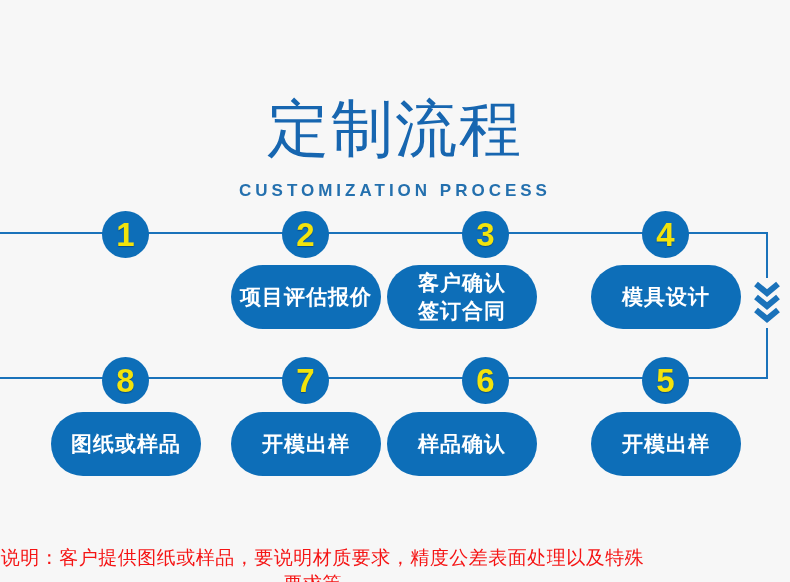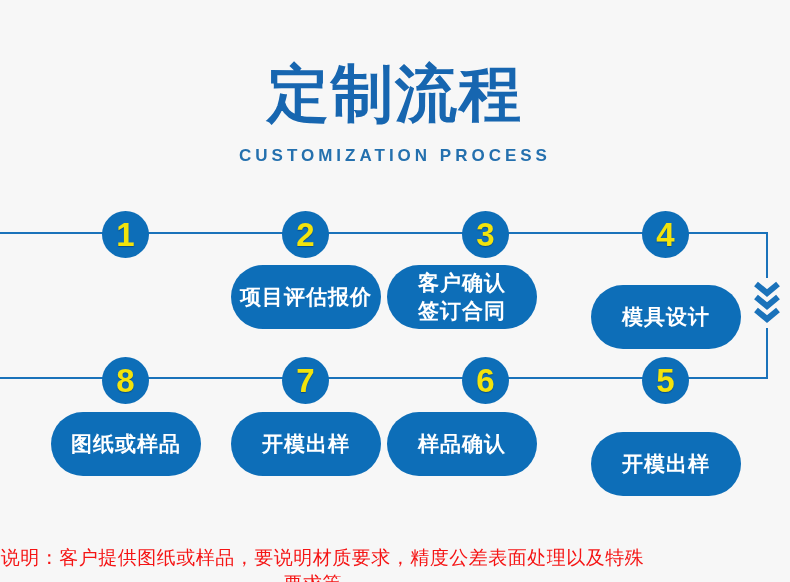--- a/index.html
+++ b/index.html
@@ -18,24 +18,25 @@
     font-family:"Liberation Sans","DejaVu Sans",sans-serif;
     overflow:hidden;
     position:relative;
   }
   .page{position:absolute;inset:0;width:790px;height:582px;}
 
   
   .title-block{position:absolute;top:60px;left:0;width:790px;text-align:center;}
   .title-main{
     font-size:62px;
-    font-weight:700;
+    font-weight:400;
     letter-spacing:2px;
     color:var(--title-blue);
     line-height:1.1;
+    margin-top:35px;
   }
   .title-sub{
     margin-top:18px;
     font-size:17px;
     font-weight:700;
     letter-spacing:4px;
     color:var(--subtitle-blue);
   }
 
   
@@ -71,21 +72,21 @@
     display:flex;align-items:center;justify-content:center;text-align:center;
   }
   .row1-p{top:265px;}
   .row2-p{top:412px;}
   .step-label{
     color:#fff;font-size:21px;font-weight:700;line-height:1.35;
     white-space:pre-line;letter-spacing:1px;
   }
 
   .c1{left:102px;} .c2{left:282px;} .c3{left:462px;} .c4{left:642px;}
-  .p1{left:51px;}  .p2{left:231px;text-align:right;} .p3{left:387px;} .p4{left:591px;margin-top:20px;}
+  .p1{left:51px;}  .p2{left:231px;text-align:right;} .p3{left:387px;} .p4{left:591px;}
 
   
   .note{
     position:absolute;left:0;top:517px;width:645px;
     text-align:center;
     color:var(--note-red);
     font-size:19px;font-weight:400;letter-spacing:0.5px;margin-top:28px;
   }
 </style>
 </head>

